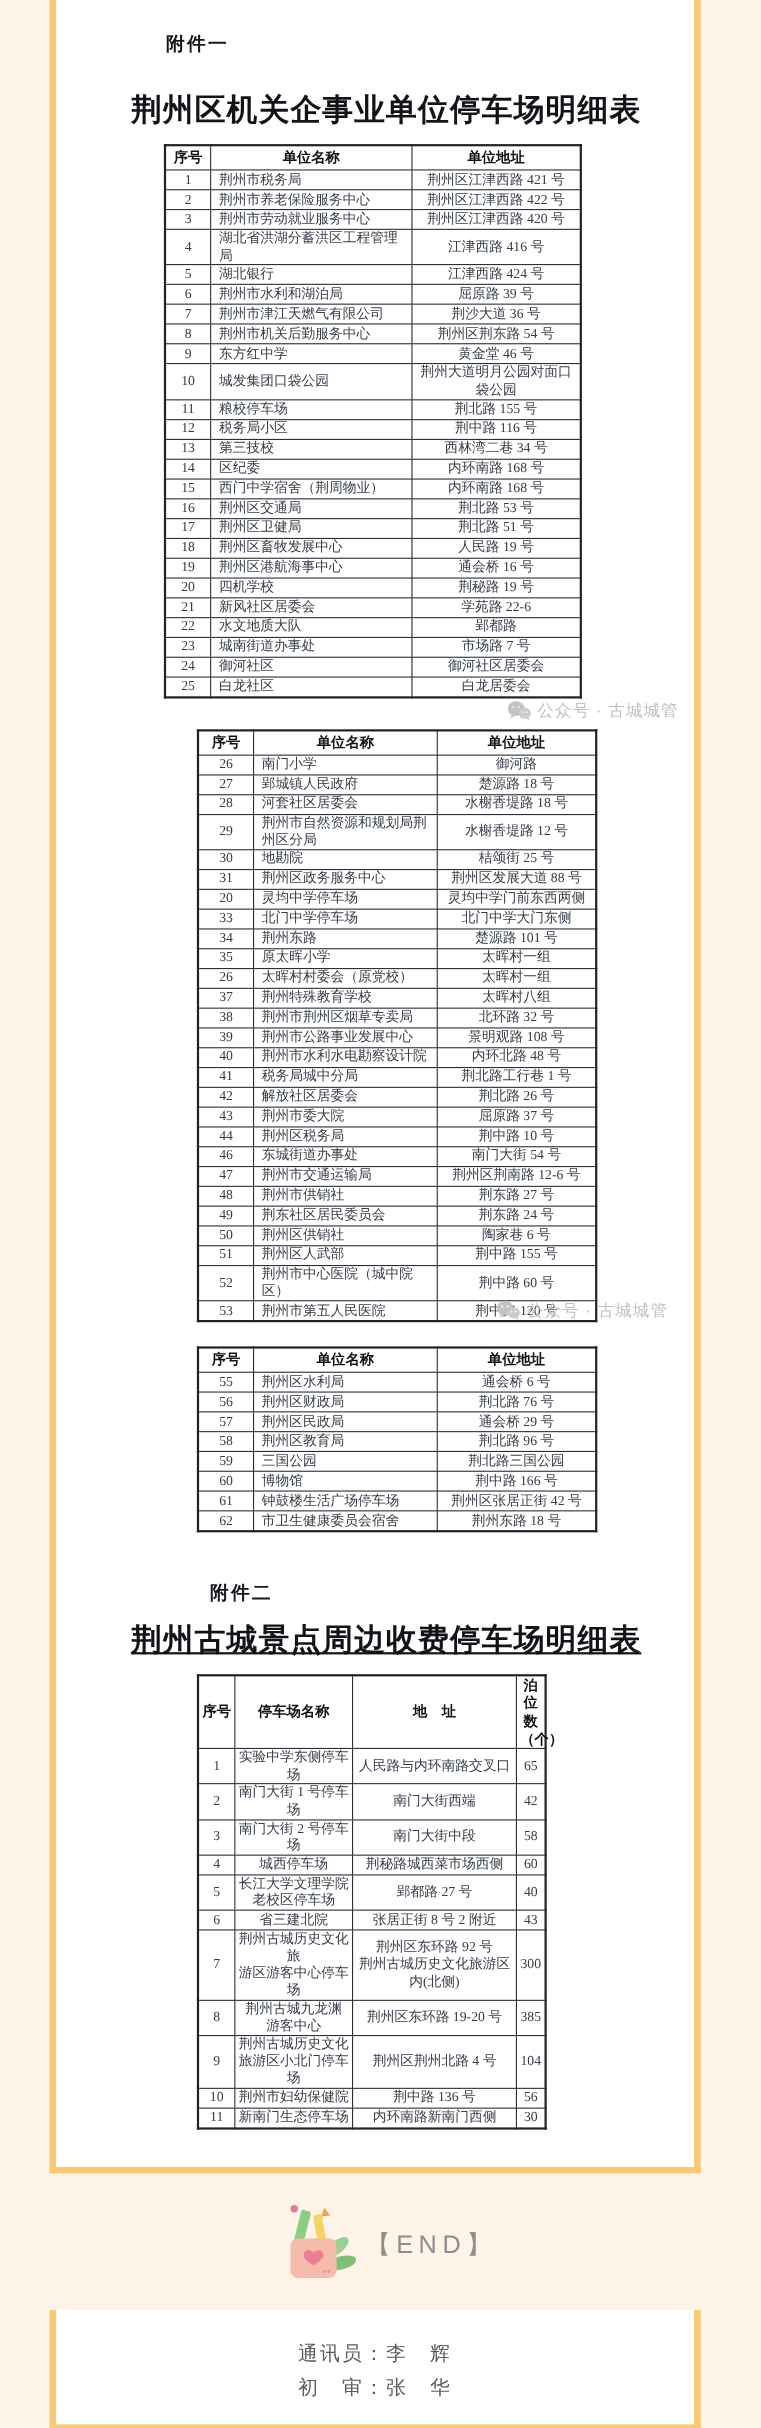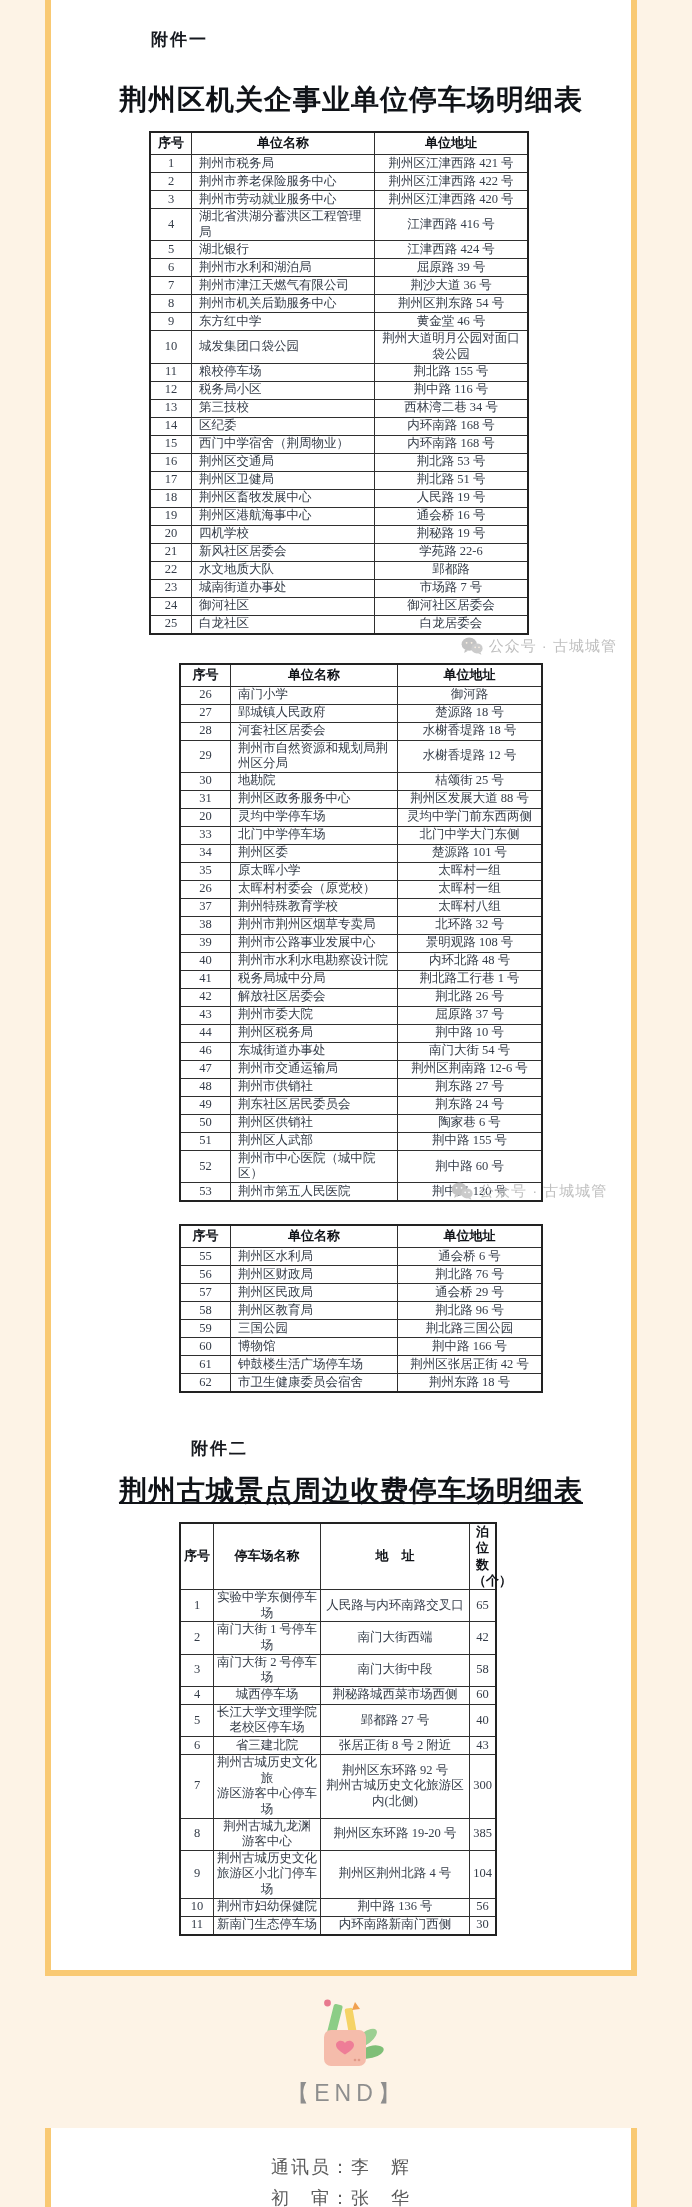--- a/index.html
+++ b/index.html
@@ -31,21 +31,21 @@
   
   .t-a td:nth-child(2),.t-b td:nth-child(2),.t-c td:nth-child(2){text-align:left;padding-left:7px;}
 
   .tb-wrap{position:relative;width:fit-content;margin:4px 0 0 108px;}
 
   .wm{display:flex;align-items:flex-start;gap:6px;color:#bfbfbf;font-size:15px;letter-spacing:1px;
       font-family:"Liberation Sans","DejaVu Sans",sans-serif;white-space:nowrap;}
   .wm1{justify-content:flex-end;margin:2px 14px 2px 0;height:22px;}
   .wm2{position:absolute;bottom:1px;left:272px;}
 
-  .end-band{height:152px;background:#fdf3e6;display:flex;flex-direction:column;align-items:center;justify-content:center;}
+  .end-band{height:124px;background:#fdf3e6;display:flex;flex-direction:row;align-items:center;justify-content:center;}
   .end-label{color:#8e8e8e;font-size:23px;letter-spacing:5px;margin-top:6px;font-family:"Liberation Sans","DejaVu Sans",sans-serif;}
 
   .credits{width:fit-content;margin:0 auto;color:#5b5b5b;font-size:18px;
            font-family:"Liberation Sans","DejaVu Sans",sans-serif;}
   .credits div{line-height:31px;letter-spacing:2px;}
 </style>
 </head>
 <body>
 
 <div class="page">
@@ -250,21 +250,21 @@
               <td>灵均中学停车场</td>
               <td>灵均中学门前东西两侧</td>
             </tr>
             <tr>
               <td>33</td>
               <td>北门中学停车场</td>
               <td>北门中学大门东侧</td>
             </tr>
             <tr>
               <td>34</td>
-              <td>荆州区委</td>
+              <td>荆州东路</td>
               <td>楚源路 101 号</td>
             </tr>
             <tr>
               <td>35</td>
               <td>原太晖小学</td>
               <td>太晖村一组</td>
             </tr>
             <tr>
               <td>26</td>
               <td>太晖村村委会（原党校）</td>

